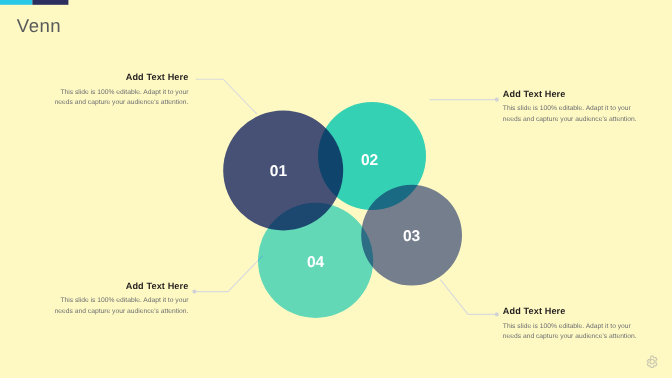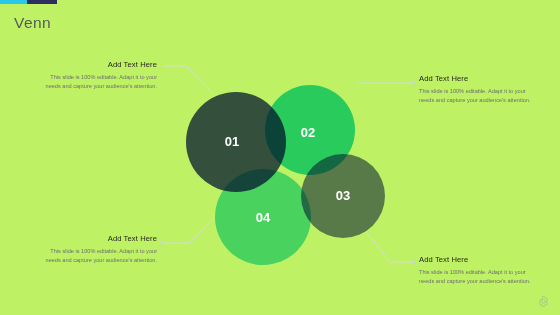--- a/index.html
+++ b/index.html
@@ -1,39 +1,39 @@
 <!DOCTYPE html>
 <html><head>
 <meta charset="utf-8">
 <style>
   html,body{margin:0;padding:0;}
   body{
     width:560px;height:315px;background:#ffffff;
     font-family:"Liberation Sans",sans-serif;
     overflow:hidden;position:relative;
   }
-  .slide{position:absolute;inset:0;background:#bef264;}
+  .slide{position:absolute;inset:0;background:#fef9c3;}
 
   
   .topbar{position:absolute;top:0;left:0;height:4px;display:flex;}
   .topbar .seg{height:4px;}
   .seg-a{width:27px;}
   .seg-b{width:30px;}
 
   
   .page-title{
     position:absolute;left:14px;top:14px;
     font-size:15.5px;color:#58595b;letter-spacing:.4px;
     font-weight:400;
   }
 
   
   .tblock{position:absolute;width:122px;}
   .tblock .head{
-    font-size:7.6px;font-weight:normal;color:#231f20;
+    font-size:7.6px;font-weight:bold;color:#231f20;
     margin:0 0 3.5px 0;letter-spacing:.1px;
   }
   .tblock .body{
     font-size:5.6px;color:#6d6e71;line-height:1.62;margin:0;
   }
   .ta-right{text-align:right;}
   .ta-left{text-align:left;}
 
   .tb-1{left:35px;top:60px;}
   .tb-2{left:419px;top:74px;}

